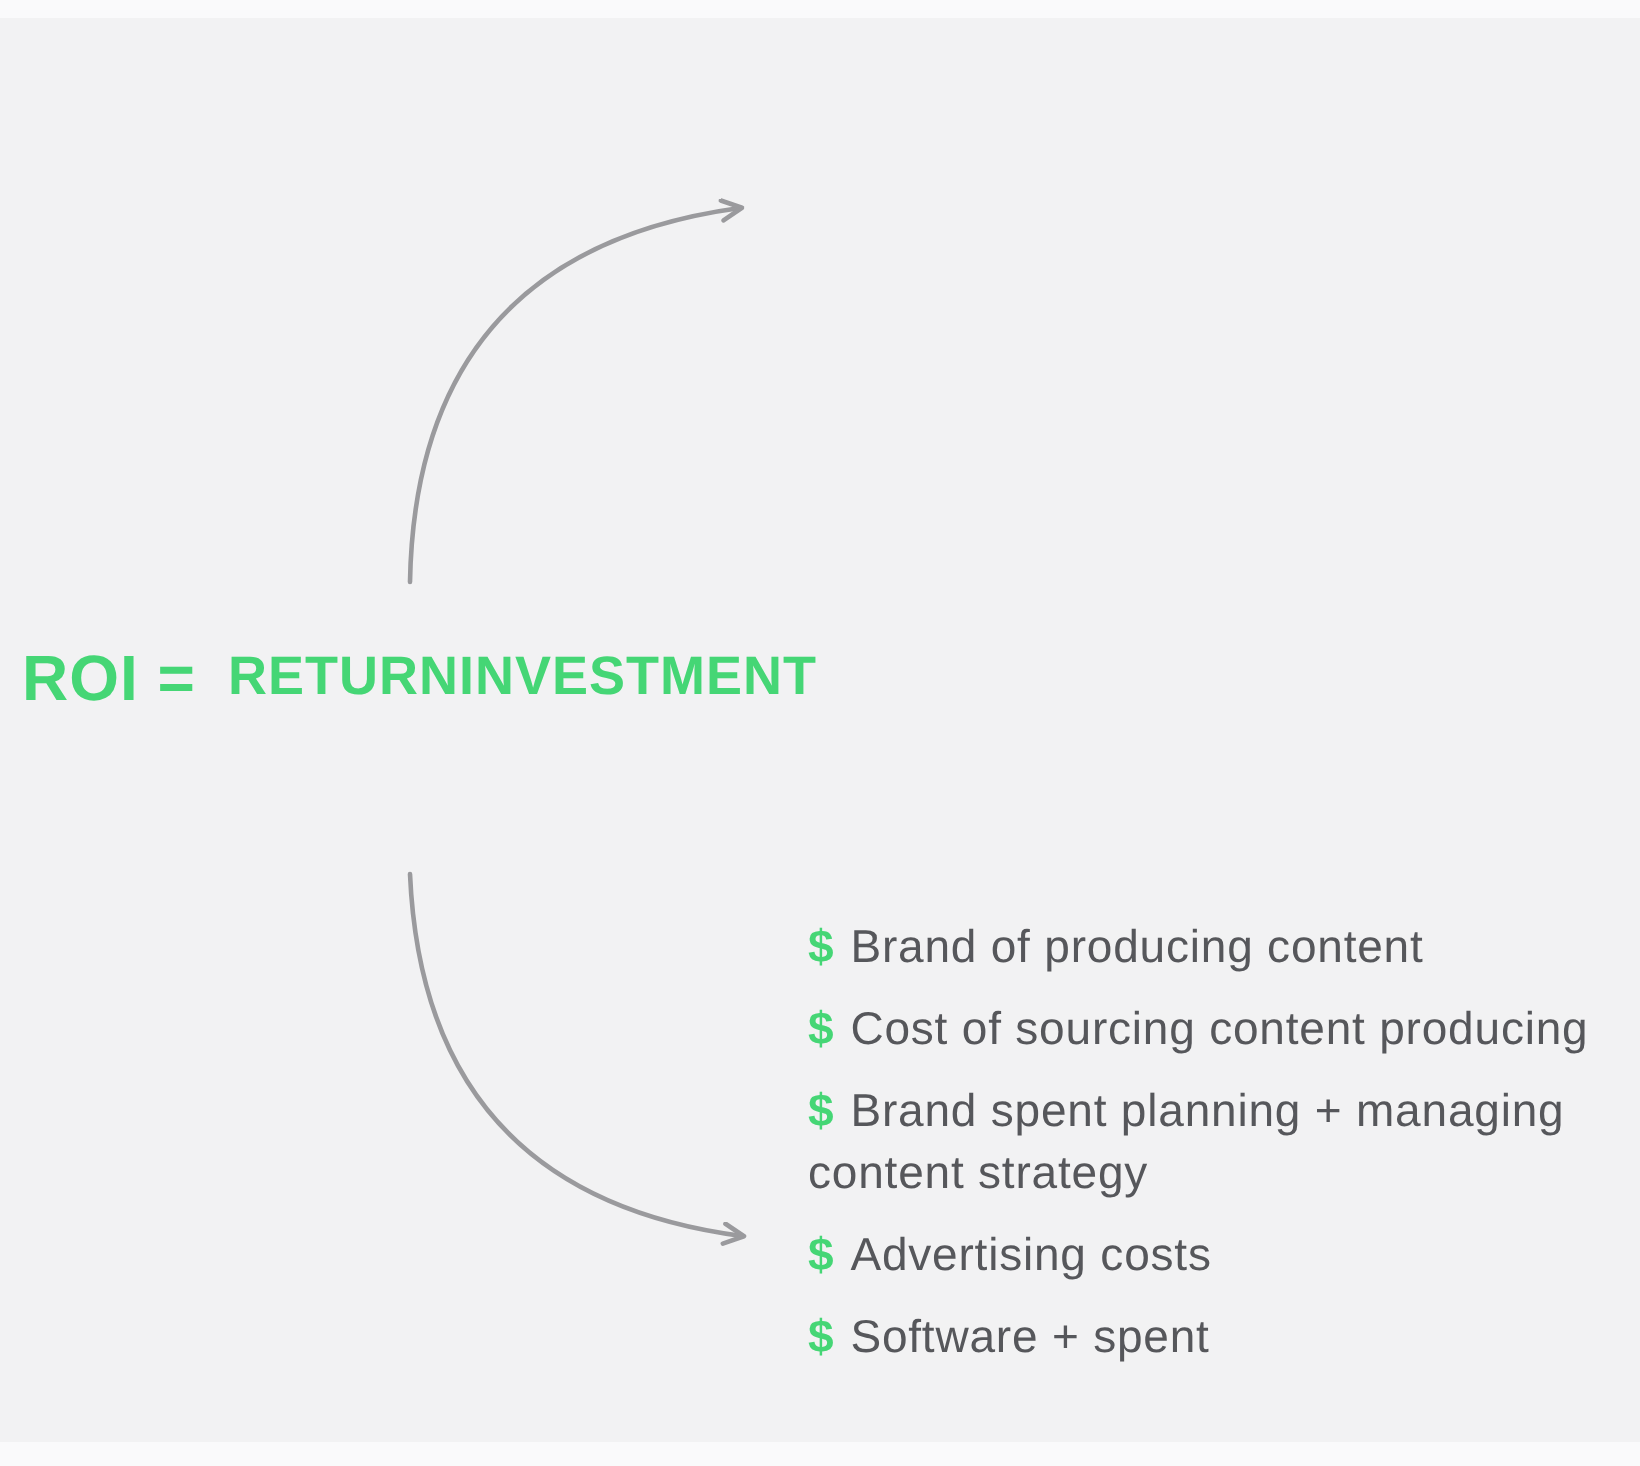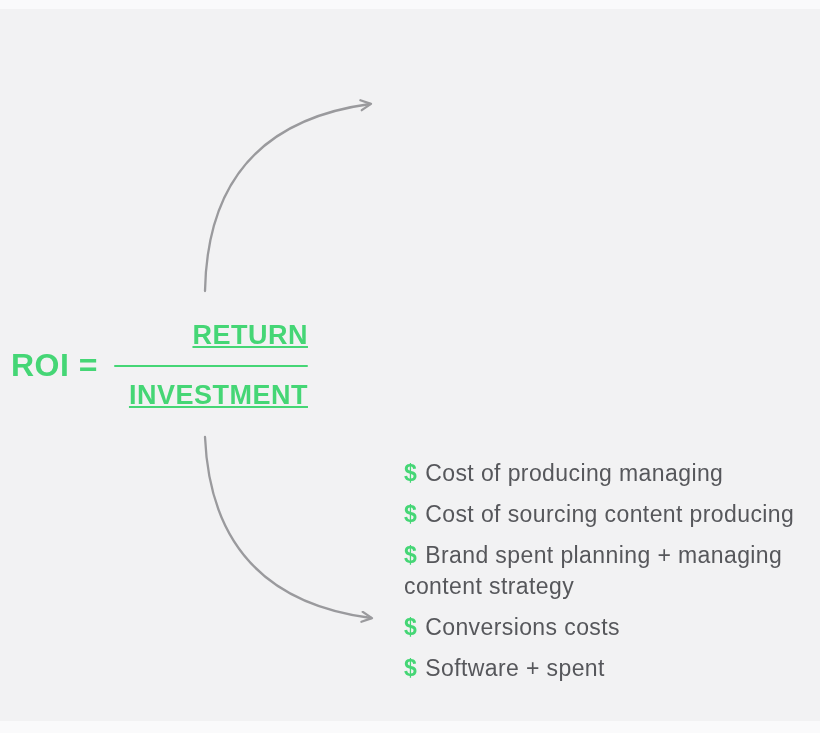--- a/index.html
+++ b/index.html
@@ -43,24 +43,23 @@
   }
   .formula .lhs {
     font-size: 32px;
     font-weight: 700;
     letter-spacing: 0.5px;
     margin-right: 16px;
     white-space: nowrap;
   }
   .fraction {
     display: flex;
-    flex-direction: column;
-    align-items: flex-end;
+    flex-direction: row;
+    align-items: flex-start;
     min-width: 194px;
-    text-decoration: underline;
   }
   .fraction .num,
   .fraction .den {
     font-size: 27px;
     font-weight: 700;
     line-height: 28px;
     letter-spacing: 0.5px;
     white-space: nowrap;
   }
   .fraction .bar {
@@ -120,34 +119,34 @@
       <span class="num">RETURN</span>
       <span class="bar"></span>
       <span class="den">INVESTMENT</span>
     </span>
   </div>
 
 
   <ul class="dollar-list investments">
 
       <li>
-        <span class="dollar">$</span><span class="label">Cost of producing managing</span>
+        <span class="dollar">$</span><span class="label">Brand of producing content</span>
       </li>
 
       <li>
         <span class="dollar">$</span><span class="label">Cost of sourcing content producing</span>
       </li>
 
       <li>
         <span class="dollar">$</span><span class="label">Brand spent planning + managing
 content strategy</span>
       </li>
 
       <li>
-        <span class="dollar">$</span><span class="label">Conversions costs</span>
+        <span class="dollar">$</span><span class="label">Advertising costs</span>
       </li>
 
       <li>
         <span class="dollar">$</span><span class="label">Software + spent</span>
       </li>
     </ul>
 
 </div>
 
 </body></html>

